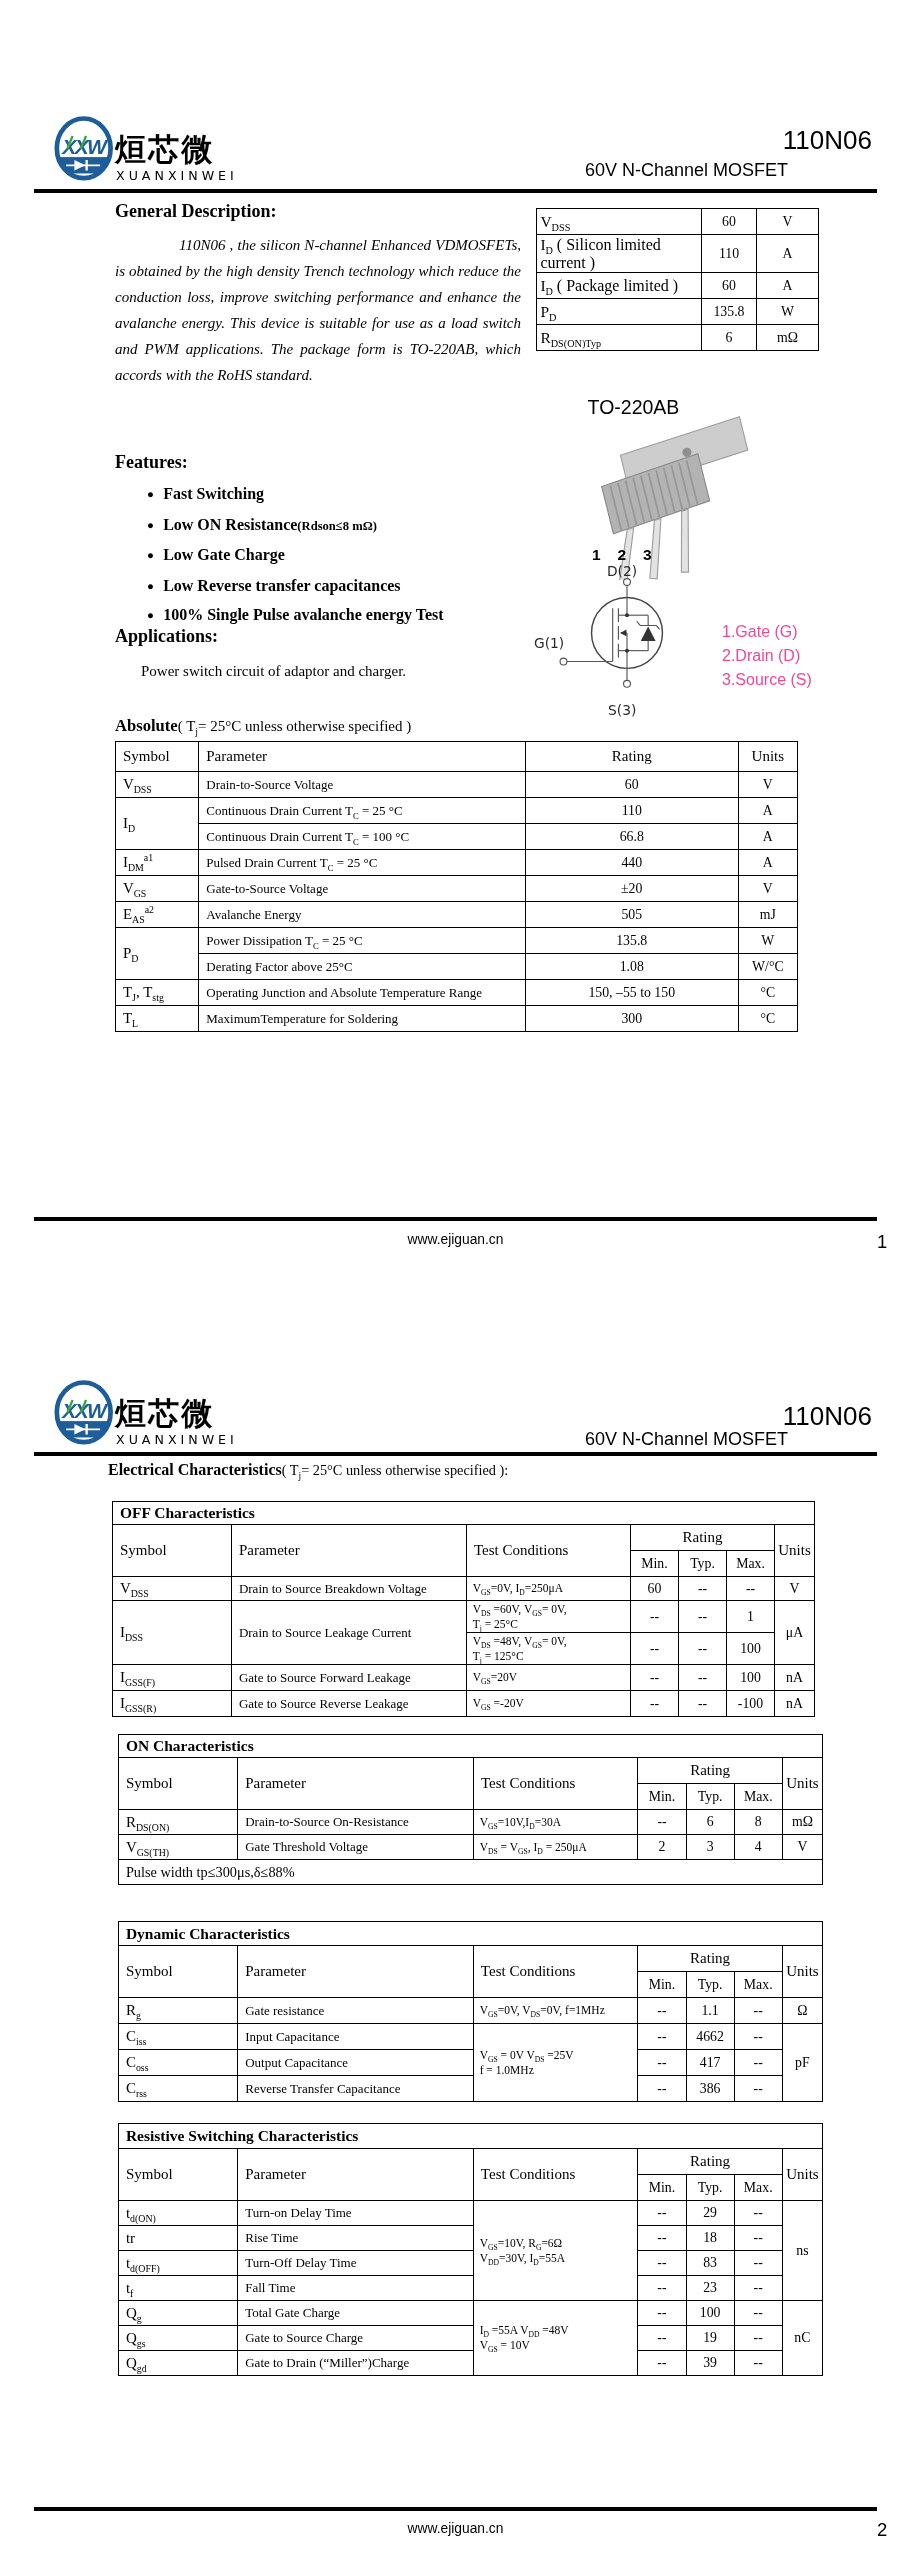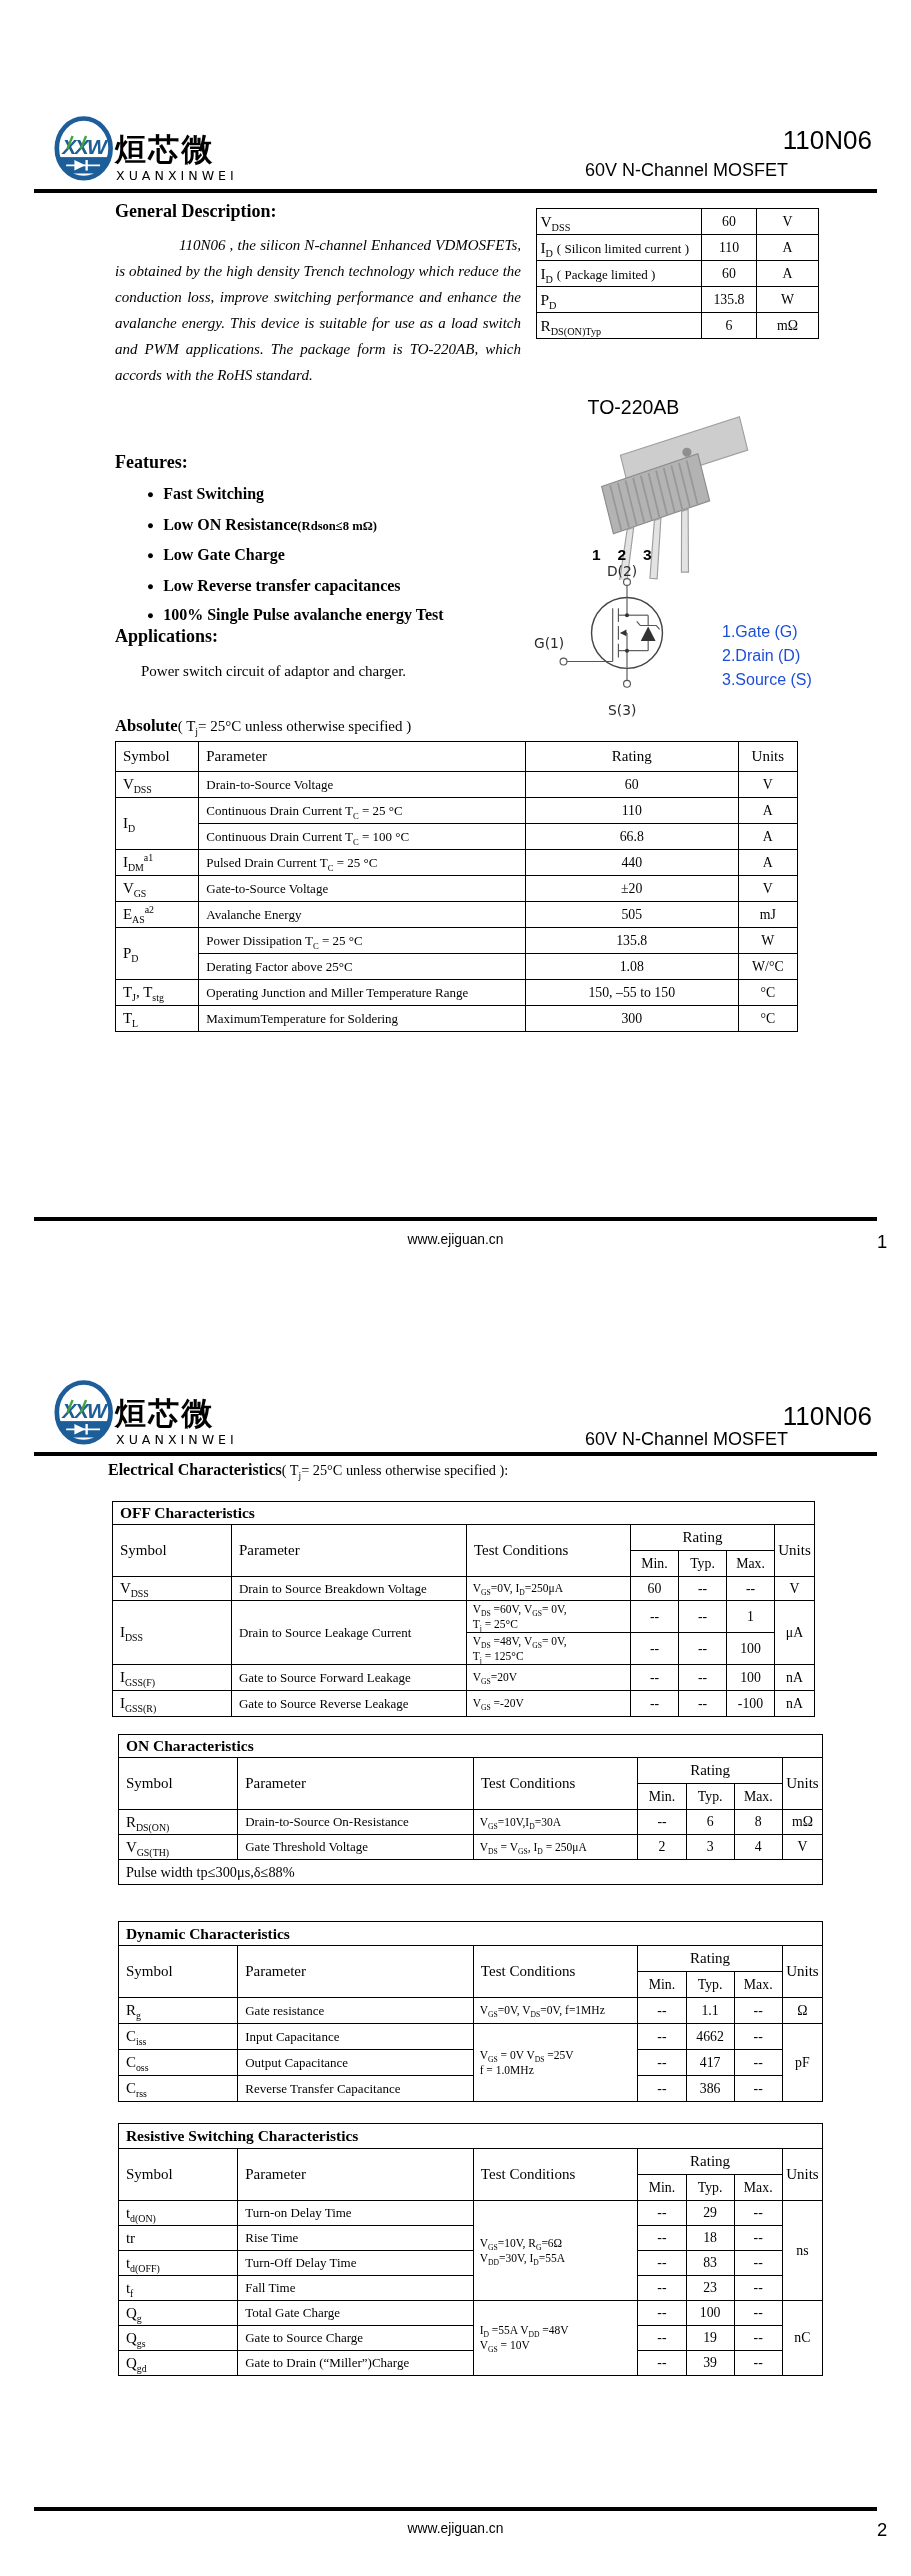--- a/index.html
+++ b/index.html
@@ -24,25 +24,25 @@
   table.ds td{border:1.1px solid #000;overflow:hidden;padding:0.6px 3.4px;vertical-align:middle;}
   .ds .ttl{font-size:15.5px;font-weight:bold;padding-left:6.9px;}
   .ds .hd{font-size:15px;padding-left:6.9px;}
   .ds .hdc{font-size:15px;text-align:center;padding:0.6px 1.1px;}
   .ds .sym{font-size:15px;padding-left:6.9px;}
   .ds .par{font-size:13px;padding-left:6.9px;}
   .ds .cond{font-size:11.5px;padding-left:5.7px;line-height:1.3;}
   .ds .num{font-size:13.8px;text-align:center;padding:0.6px 1.1px;}
   .ds .note-row{font-size:14.3px;padding-left:6.9px;}
   .slab{font-size:15.5px;padding-left:6.9px;}
-  .slab .note{font-size:13px;margin-top:33px;}
+  .slab .note{font-size:16px;margin-top:33px;}
   .h40{height:23px}.h42{height:24px}.h43{height:25px}.h44{height:25px}.h45{height:26px}
   .h46{height:26px}.h49{height:28px}.h52{height:30px}
   .schlbl{font-family:"DejaVu Sans",sans-serif;font-size:13.8px;color:#2b2b2b;}
-  .legend{font-family:"Liberation Sans",sans-serif;font-size:16px;color:#1d4ed8;line-height:24px;}
+  .legend{font-family:"Liberation Sans",sans-serif;font-size:16px;color:#ec4899;line-height:24px;}
   .pkg-title{font-family:"Liberation Sans",sans-serif;font-size:19.5px;text-align:center;width:195px;}
   .pins{font-family:"Liberation Sans",sans-serif;font-weight:bold;font-size:15.5px;letter-spacing:6.3px;}
   .site{width:911px;text-align:center;font-family:"Liberation Sans",sans-serif;font-size:13.8px;}
   .pageno{font-family:"Liberation Sans",sans-serif;font-size:18.4px;}
 </style>
 </head>
 <body>
 
 <div class="pg">
 
@@ -236,21 +236,21 @@
           <td class="num">135.8</td>
           <td class="num">W</td>
         </tr>
     <tr class="h46">
           <td class="par">Derating Factor above 25°C</td>
           <td class="num">1.08</td>
           <td class="num">W/°C</td>
         </tr>
     <tr class="h46">
           <td class="sym">T<sub>J</sub>, T<sub>stg</sub></td>
-          <td class="par">Operating Junction and Miller Temperature Range</td>
+          <td class="par">Operating Junction and Absolute Temperature Range</td>
           <td class="num">150, –55 to 150</td>
           <td class="num">°C</td>
         </tr>
     <tr class="h46">
           <td class="sym">T<sub>L</sub></td>
           <td class="par">MaximumTemperature for Soldering</td>
           <td class="num">300</td>
           <td class="num">°C</td>
         </tr>
   </tbody>

